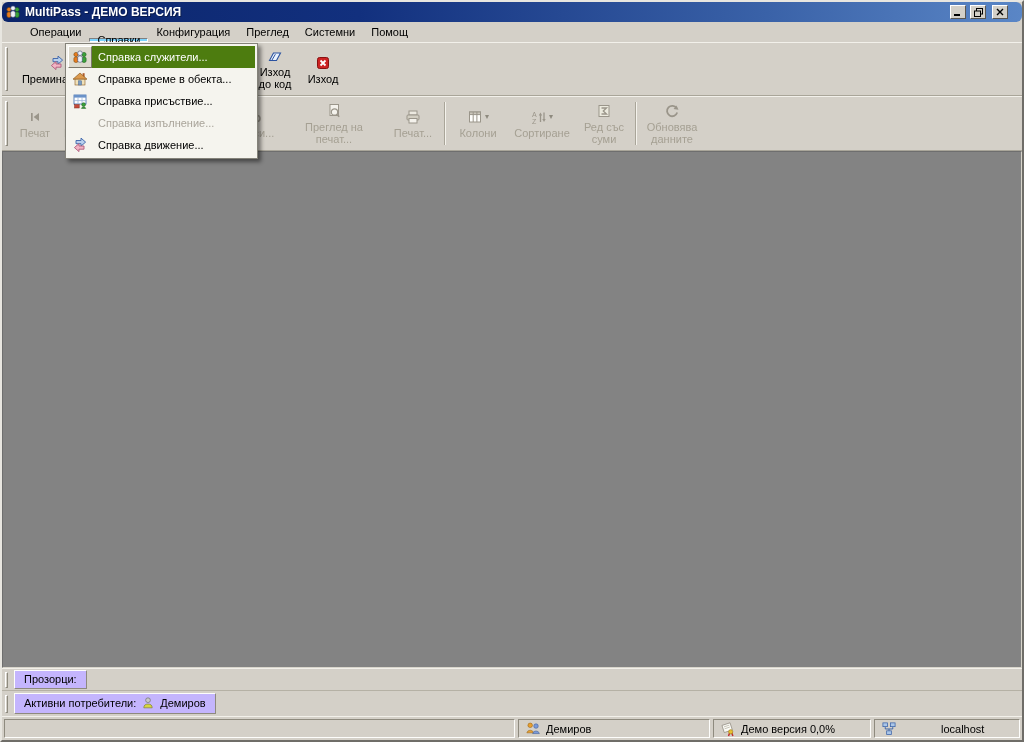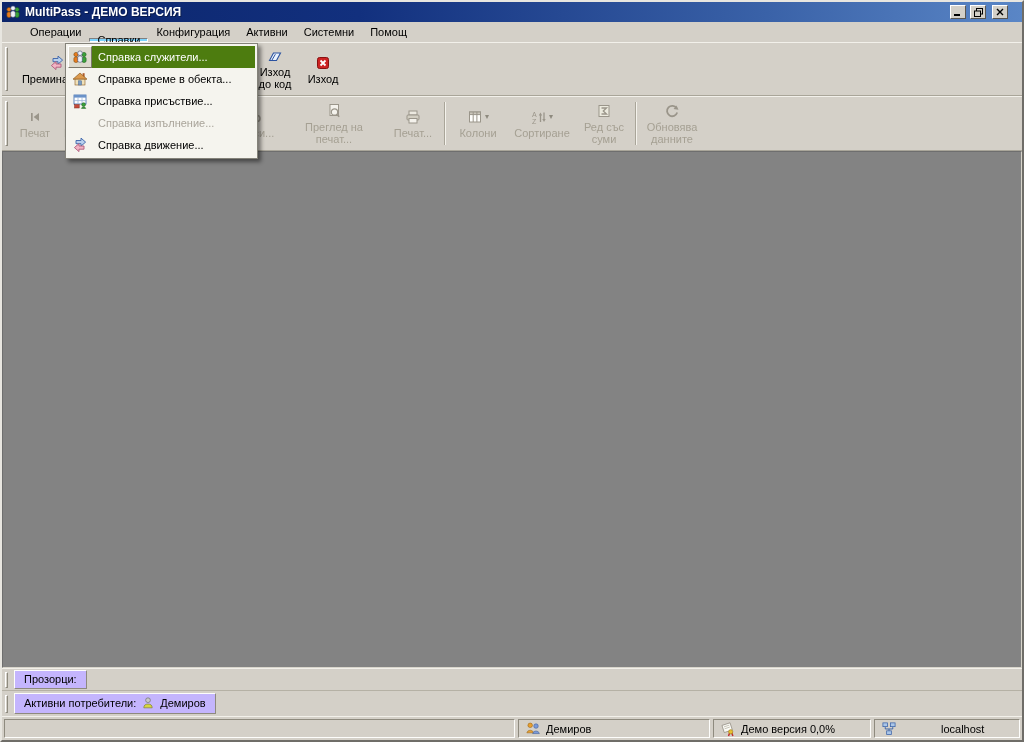--- a/index.html
+++ b/index.html
@@ -2,21 +2,21 @@
 <html><head>
 <meta charset="utf-8">
 <style>
   html,body{margin:0;padding:0;width:1024px;height:742px;overflow:hidden;
     font-family:"Liberation Sans","DejaVu Sans",sans-serif;font-size:11px;background:#d4d0c8;}
   *{box-sizing:border-box;}
   .window{position:relative;width:1024px;height:742px;display:flex;flex-direction:column;
     border:2px solid;border-color:#e8e6e0 #6f6d68 #6f6d68 #e8e6e0;background:#d4d0c8;}
   
   .titlebar{height:20px;flex:0 0 20px;display:flex;align-items:center;gap:4px;padding:0 14px 0 3px;
-    background:linear-gradient(90deg,#0b246a 0%,#12307e 35%,#3a62a8 75%,#5a86c6 100%);}
+    background:linear-gradient(90deg,#0b246a 0%,#12307e 35%,#3a62a8 75%,#5a86c6 100%);border-radius:6px;}
   .title-text{flex:1;color:#fff;font-weight:bold;font-size:12px;white-space:nowrap;
     text-shadow:1px 1px 0 rgba(0,0,0,.35);}
   .win-btn{width:16px;height:14px;background:#d4d0c8;border:1px solid;
     border-color:#fff #5a5650 #5a5650 #fff;display:flex;align-items:center;justify-content:center;padding:0;}
   .win-btn.close{margin-left:2px;}
   
   .menubar{height:20px;flex:0 0 20px;display:flex;align-items:stretch;padding-left:20px;background:#d4d0c8;}
   .menu-item{display:flex;align-items:center;padding:0 7px;border:1px solid transparent;cursor:default;}
   .menu-item.active{border-color:#808080 #fff #fff #808080;background:#7dd3fc;margin-top:16px;}
   
@@ -94,21 +94,21 @@
       <svg width="8" height="8" viewBox="0 0 8 8">
           <path d="M1 1 L7 7 M7 1 L1 7" stroke="#000" stroke-width="1.4"></path>
         </svg>
     </button>
   </div>
 
   <div class="menubar">
     <span class="menu-item">Операции</span>
     <span class="menu-item active">Справки</span>
     <span class="menu-item">Конфигурация</span>
-    <span class="menu-item">Активни</span>
+    <span class="menu-item">Преглед</span>
     <span class="menu-item">Системни</span>
     <span class="menu-item">Помощ</span>
   </div>
 
   <div class="toolbar tb1">
     <div class="grip"></div>
     <button class="tbtn" style="width:92px">
       <span class="ticon-row">
         <svg width="16" height="16" viewBox="0 0 16 16">
           <path d="M3 5.5 h5 v-2.4 l4.6 4 -4.6 4 v-2.4 h-5 z" fill="#b8d0ee" stroke="#3a62a8" stroke-width=".9" transform="translate(1,-2)"></path>

